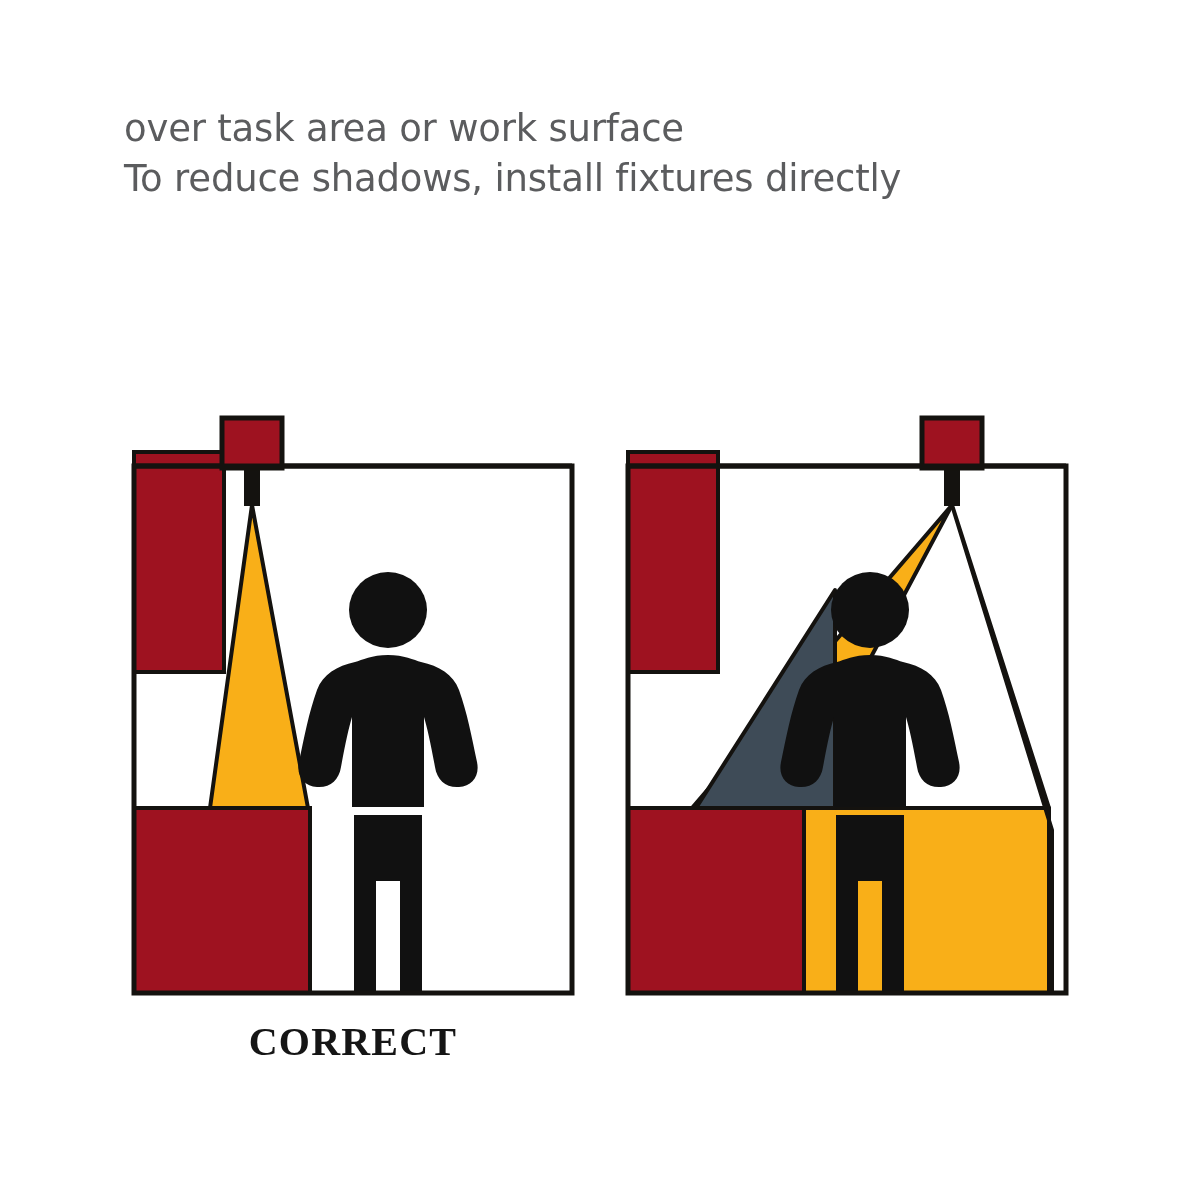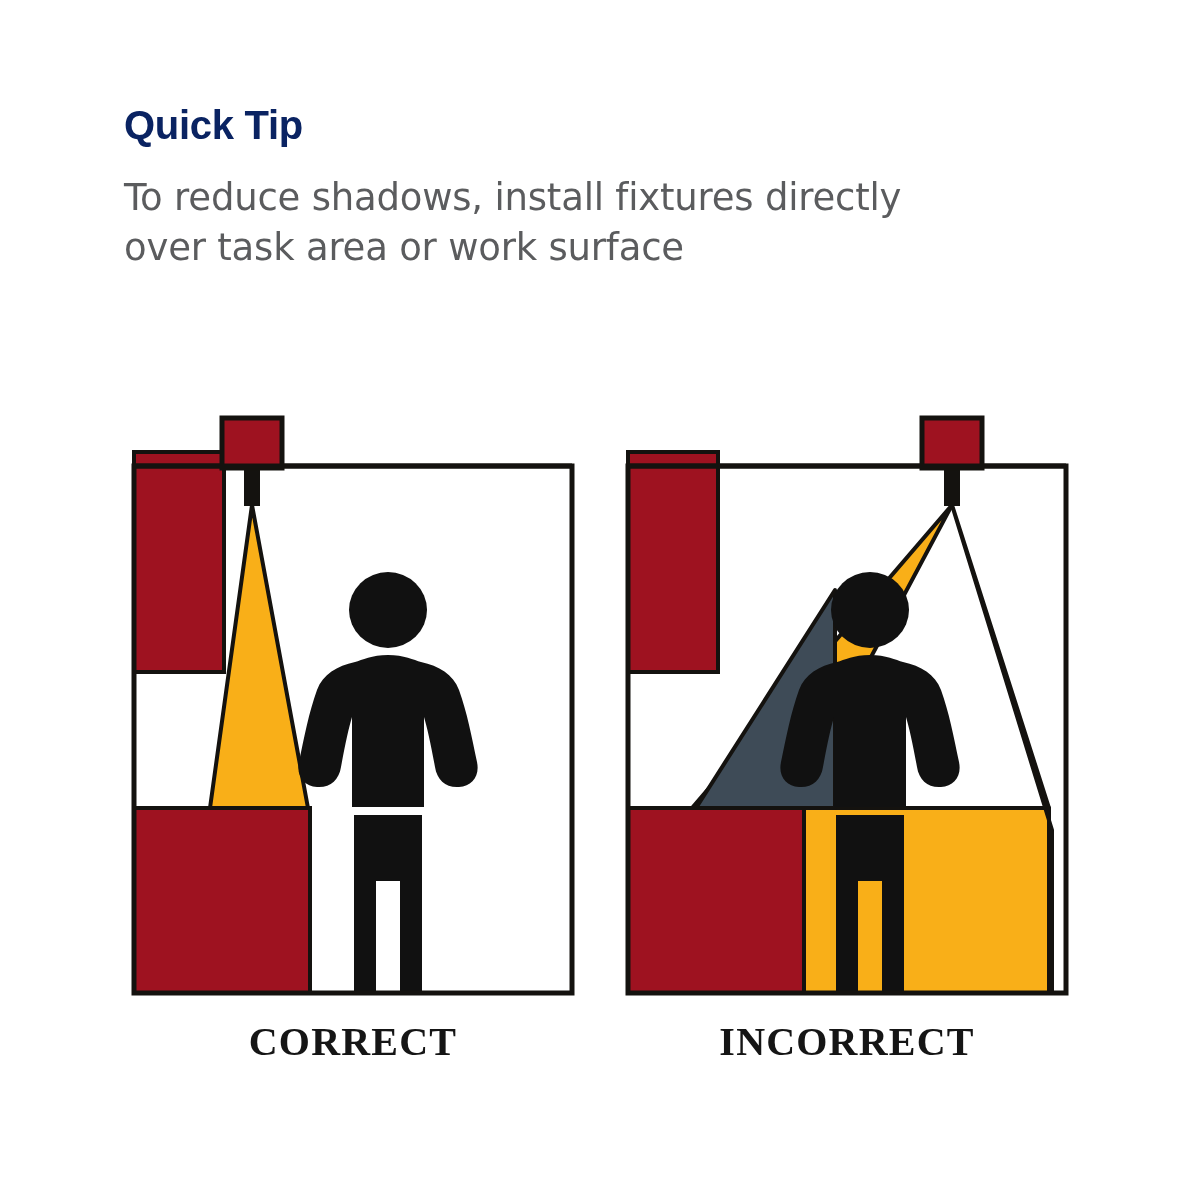--- a/index.html
+++ b/index.html
@@ -73,24 +73,23 @@
     color: #151515;
     font-family: Liberation Serif, serif;
   }
   #caption-correct   { left: 120px; }
   #caption-incorrect { left: 614px; }
 </style>
 </head>
 <body>
 
 <div id="header">
-  <h1 id="tip-title">Quick Tip</h1>
   <p id="tip-body">
+    <span class="line">over task area or work surface</span>
     <span class="line">To reduce shadows, install fixtures directly</span>
-    <span class="line">over task area or work surface</span>
   </p>
 </div>
 
 <div id="diagram-area">
 
   <div class="panel-wrap" id="panel-correct-wrap">
     <svg class="panel-svg" width="466" height="610" viewBox="0 0 466 610">
 
       <rect x="14" y="66" width="438" height="527" fill="#ffffff"></rect>
 
@@ -176,16 +175,15 @@
                  c13,-1 21,-11 18,-25
                  c-5,-24 -10,-50 -18,-72
                  c-6,-16 -20,-24 -38,-28
                  c-7,-2 -17,-7 -33,-7 z"></path>
         <path d="M222,415 l68,0 l0,178 l-22,0 l0,-112 l-24,0 l0,112 l-22,0 z"></path>
       </g>
 
       <rect x="14" y="66" width="438" height="527" fill="none" stroke="#14120F" stroke-width="5"></rect>
     </svg>
 
-    <div class="panel-caption" id="caption-incorrect" style="left:0; top:618px;">INCORRECT</div>
   </div>
 
 </div>
 
 </body></html>

